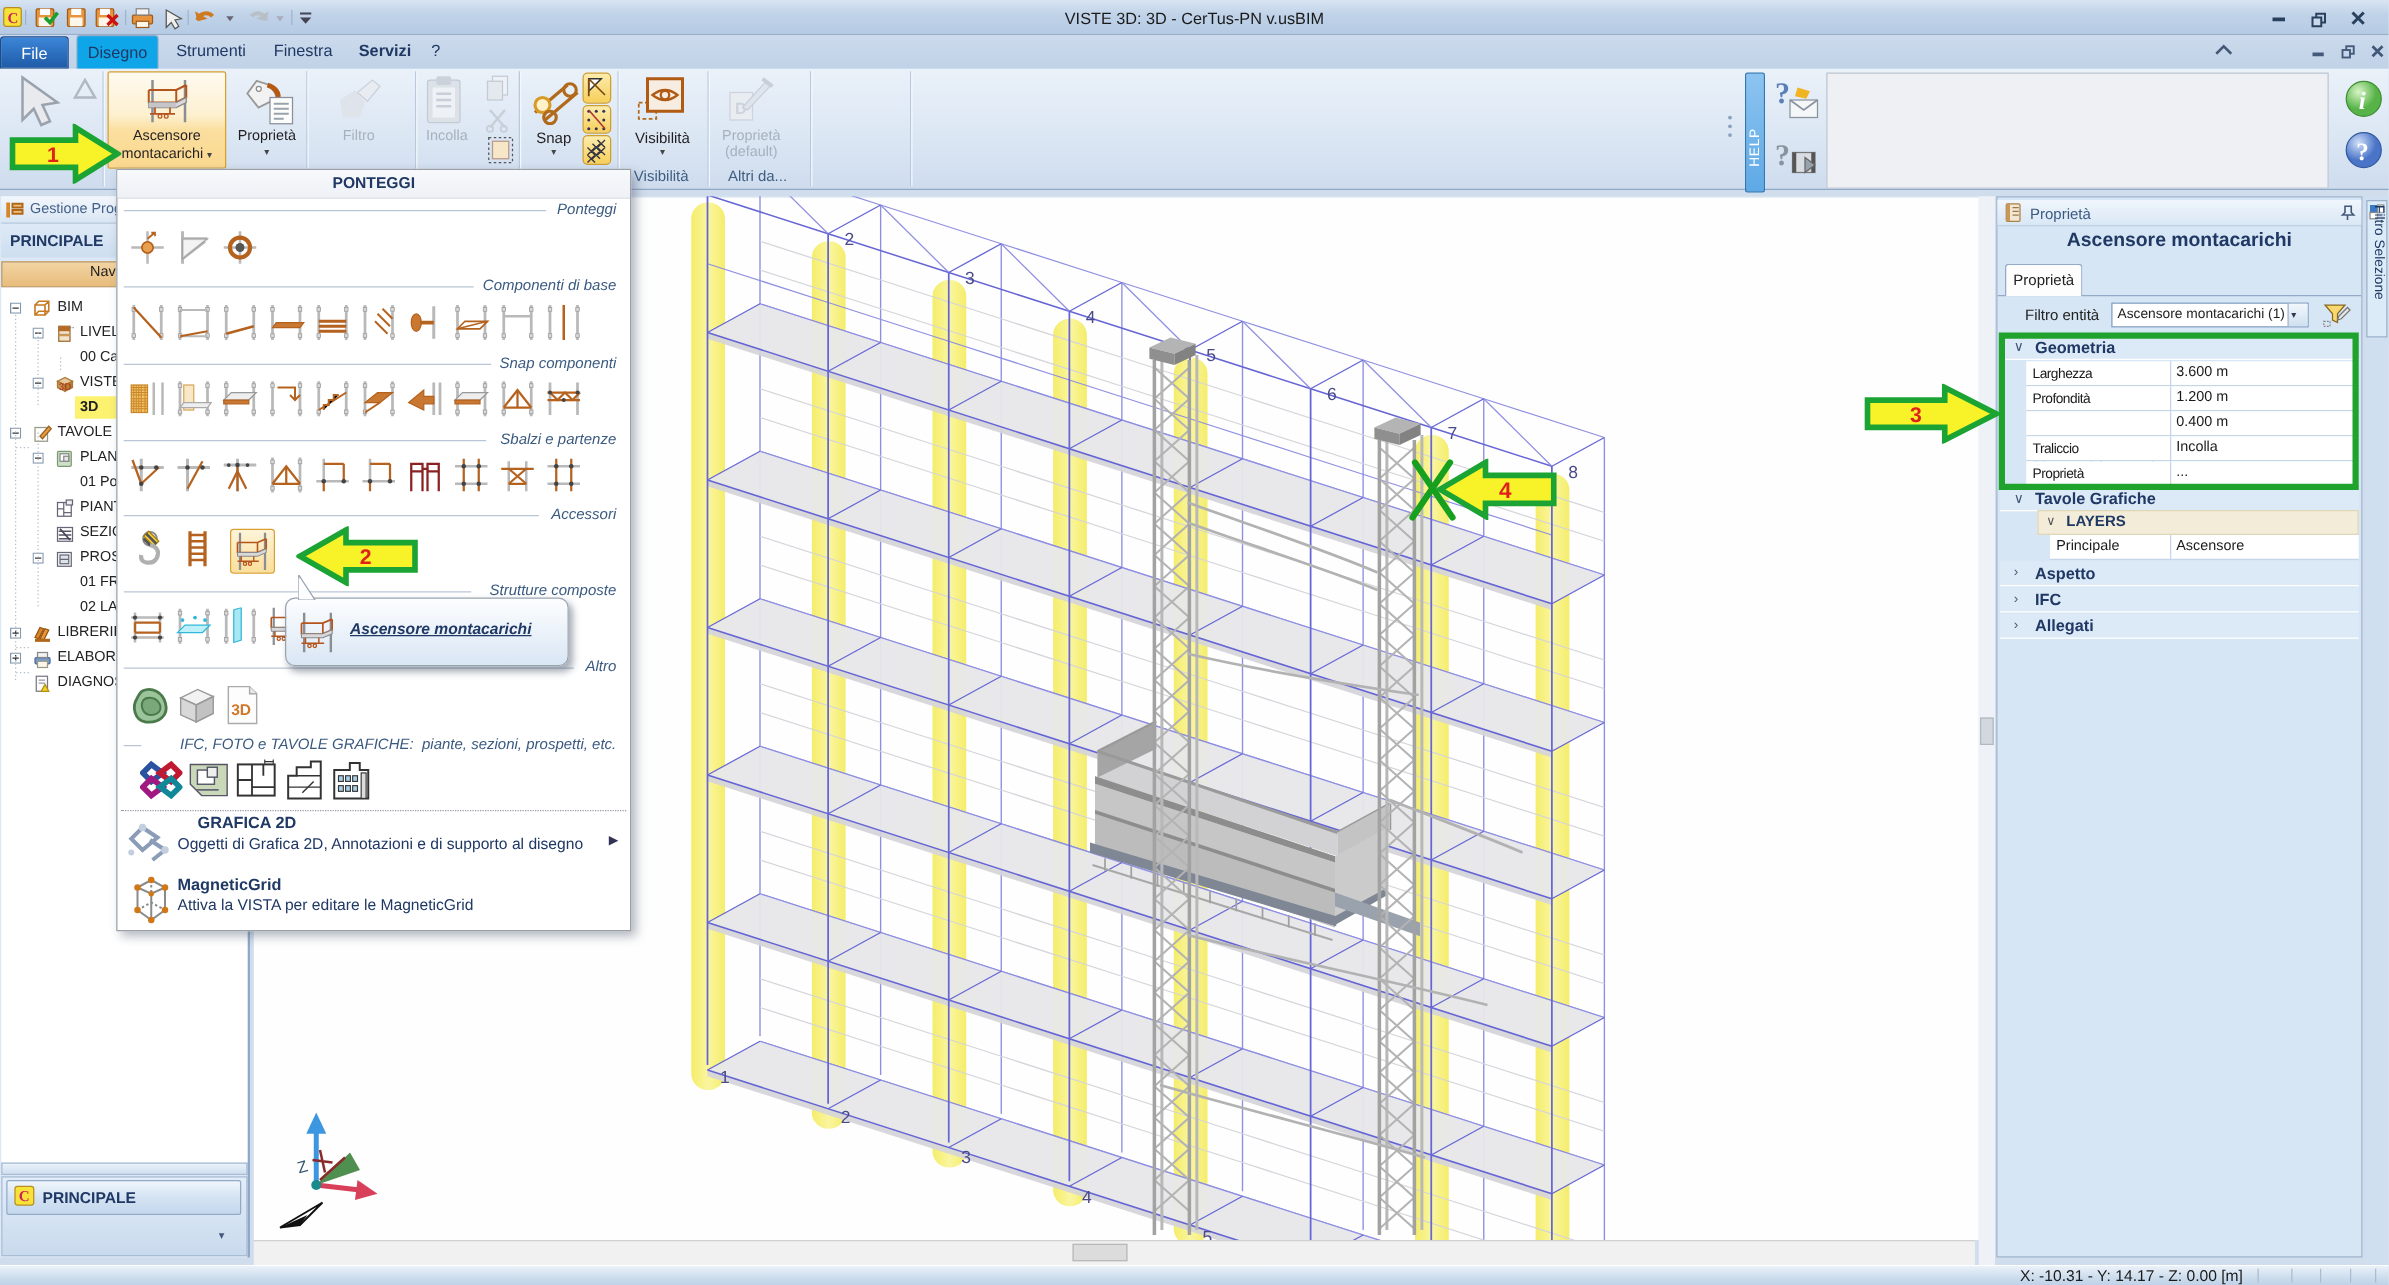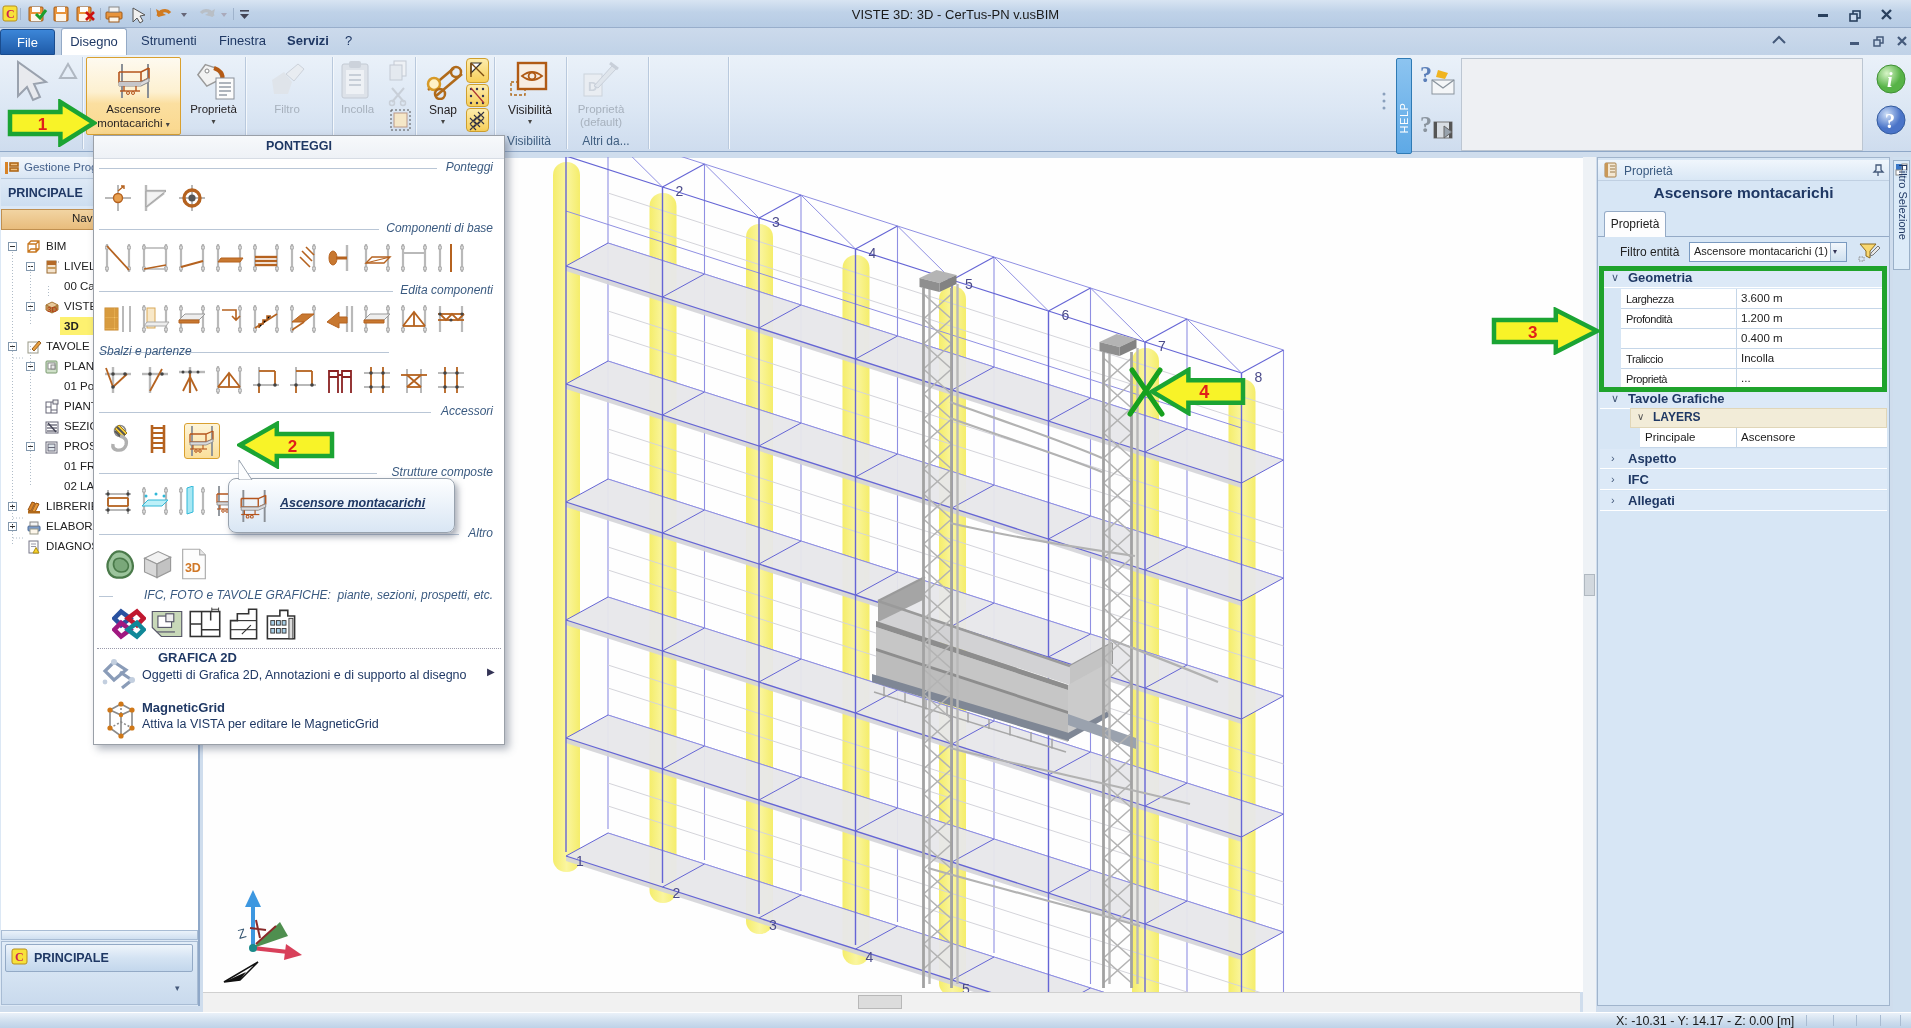--- a/index.html
+++ b/index.html
@@ -46,21 +46,21 @@
 <svg class="abs" style="left:1810px;top:6px" width="100" height="18" viewBox="0 0 100 18">
     <rect x="8" y="8" width="10" height="3" fill="#29405e"></rect>
     <g stroke="#29405e" stroke-width="1.6" fill="none">
       <rect x="43" y="5" width="7" height="7"></rect>
       <rect x="40" y="8" width="7" height="7" fill="#c9d8ec"></rect>
     </g>
     <path d="M72 4 l9 9 M81 4 l-9 9" stroke="#29405e" stroke-width="2.4"></path>
   </svg>
 <div class="abs" style="left:0px;top:28px;width:1911px;height:27px;background:linear-gradient(#ccdaec,#c0d2e7);"></div>
 <div class="abs" style="left:0px;top:29px;width:55px;height:26px;background:linear-gradient(#3c86d8,#1f5ba8);border:1px solid #1a4c8e;border-radius:3px 3px 0 0;color:#fff;font-size:13px;text-align:center;line-height:25px;">File</div>
-<div class="abs" style="left:61px;top:28px;width:66px;height:27px;background:#ffffff;border:1px solid #94aac6;border-bottom:none;border-radius:3px 3px 0 0;color:#1f3864;font-size:13px;text-align:center;line-height:26px;">Disegno</div>
+<div class="abs" style="left:61px;top:28px;width:66px;height:27px;background:#0ea5e9;border:1px solid #94aac6;border-bottom:none;border-radius:3px 3px 0 0;color:#1f3864;font-size:13px;text-align:center;line-height:26px;">Disegno</div>
 <div class="tx" style="left:141px;top:33px;width:54px;color:#1f3864;font-size:13px;">Strumenti</div>
 <div class="tx" style="left:219px;top:33px;width:45px;color:#1f3864;font-size:13px;">Finestra</div>
 <div class="tx" style="left:287px;top:33px;width:37px;color:#1f3864;font-size:13px;font-weight:bold;">Servizi</div>
 <div class="tx" style="left:345px;top:33px;width:10px;color:#1f3864;font-size:13px;">?</div>
 <svg class="abs" style="left:1765px;top:33px" width="146" height="16" viewBox="0 0 146 16">
     <path d="M8 10 l6 -6 l6 6" stroke="#44597a" stroke-width="2" fill="none"></path>
     <rect x="85" y="9" width="9" height="3" fill="#44597a"></rect>
     <g stroke="#44597a" stroke-width="1.5" fill="none">
       <rect x="112" y="4" width="6" height="6"></rect>
       <rect x="109" y="7" width="6" height="6" fill="#c5d6ea"></rect>
@@ -965,21 +965,21 @@
     </g>
     <g fill="#d8d8d8" stroke="#999" stroke-width="0.6">
       <rect x="2.6" y="3" width="2.8" height="3"></rect>
       <rect x="24.6" y="3" width="2.8" height="3"></rect>
       <rect x="2.6" y="24" width="2.8" height="3"></rect>
       <rect x="24.6" y="24" width="2.8" height="3"></rect>
     </g>
     <line x1="15" y1="1" x2="15" y2="29" stroke="#b5621f" stroke-width="2"></line>
   </svg>
 <div class="abs" style="left:99px;top:291px;width:294px;height:1px;background:#b9c6d6;z-index:52;"></div>
-<div class="tx" style="left:99px;top:283px;width:394px;text-align:right;font-size:12px;font-style:italic;color:#3a5a80;z-index:52;">Edita componenti</div>
+<div class="tx" style="left:99px;top:283px;width:394px;text-align:right;font-size:12px;font-style:italic;color:#3a5a80;z-index:52;">Snap componenti</div>
 <svg class="abs" style="left:103px;top:304px;z-index:52" width="30" height="30" viewBox="0 0 30 30">
     <rect x="2" y="4" width="13" height="22" fill="#f5c468" stroke="#c8862a"></rect>
     <g stroke="#c8862a" stroke-width="0.8">
       <line x1="4" y1="4" x2="4" y2="26"></line>
       <line x1="6" y1="4" x2="6" y2="26"></line>
       <line x1="8" y1="4" x2="8" y2="26"></line>
       <line x1="10" y1="4" x2="10" y2="26"></line>
       <line x1="13" y1="4" x2="13" y2="26"></line>
       <line x1="2" y1="6" x2="15" y2="6"></line>
       <line x1="2" y1="8" x2="15" y2="8"></line>
@@ -1115,21 +1115,21 @@
       <line x1="2" y1="16" x2="28" y2="16"></line>
       <path d="M4 10 l6 6 l6 -6 l6 6 l6 -6"></path>
     </g>
     <g fill="#444">
       <circle cx="4" cy="10" r="1.6"></circle>
       <circle cx="26" cy="10" r="1.6"></circle>
       <circle cx="15" cy="16" r="1.6"></circle>
     </g>
   </svg>
 <div class="abs" style="left:99px;top:352px;width:290px;height:1px;background:#b9c6d6;z-index:52;"></div>
-<div class="tx" style="left:99px;top:344px;width:394px;text-align:left;font-size:12px;font-style:italic;color:#3a5a80;z-index:52;">Sbalzi e partenze</div>
+<div class="tx" style="left:99px;top:344px;width:394px;text-align:right;font-size:12px;font-style:italic;color:#3a5a80;z-index:52;">Sbalzi e partenze</div>
 <svg class="abs" style="left:103px;top:365px;z-index:52" width="30" height="30" viewBox="0 0 30 30">
     <g stroke="#b9b9b9" stroke-width="2.4">
       <line x1="10" y1="2" x2="10" y2="28"></line>
       <line x1="2" y1="9" x2="28" y2="9"></line>
     </g>
     <g stroke="#b5621f" stroke-width="1.8">
       <line x1="3" y1="3" x2="10" y2="22"></line>
       <line x1="10" y1="22" x2="24" y2="9"></line>
     </g>
     <g fill="#444">

